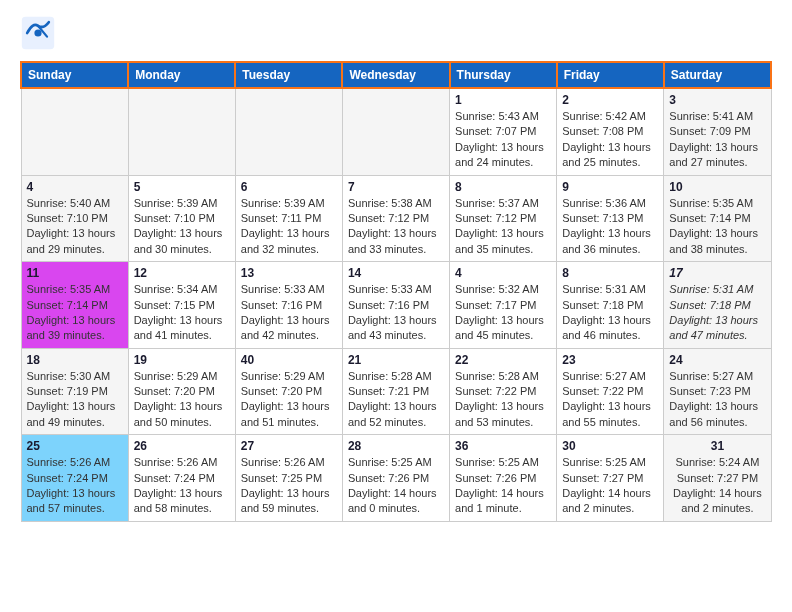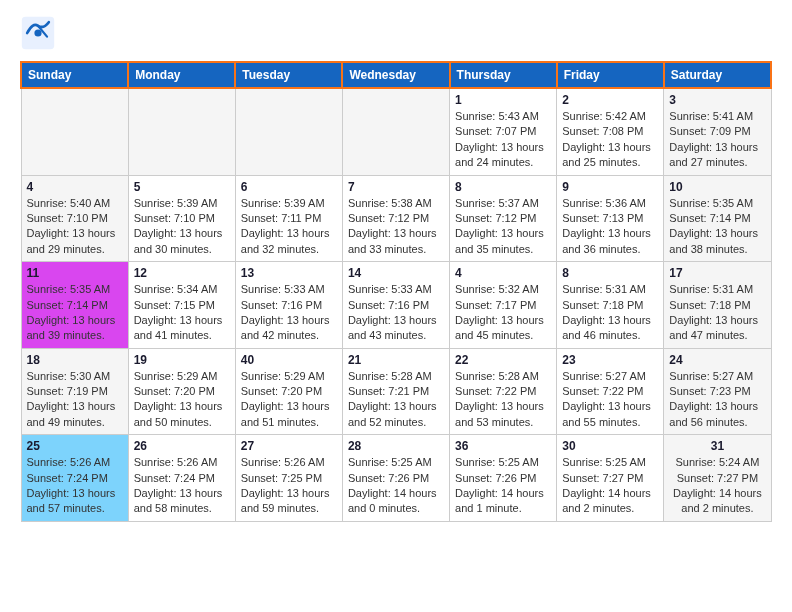--- a/index.html
+++ b/index.html
@@ -249,21 +249,21 @@
 Daylight: 13 hours
 and 45 minutes.</div>
           </td>
           <td>
             <span class="day-number">8</span>
             <div class="day-info" style="white-space: pre-line;">Sunrise: 5:31 AM
 Sunset: 7:18 PM
 Daylight: 13 hours
 and 46 minutes.</div>
           </td>
-          <td style="background: rgb(245, 245, 245);">
+          <td style="background: rgb(245, 245, 245); font-style: italic;">
             <span class="day-number">17</span>
             <div class="day-info" style="white-space: pre-line;">Sunrise: 5:31 AM
 Sunset: 7:18 PM
 Daylight: 13 hours
 and 47 minutes.</div>
           </td>
         </tr>
         <tr>
           <td style="background: rgb(245, 245, 245);">
             <span class="day-number">18</span>

